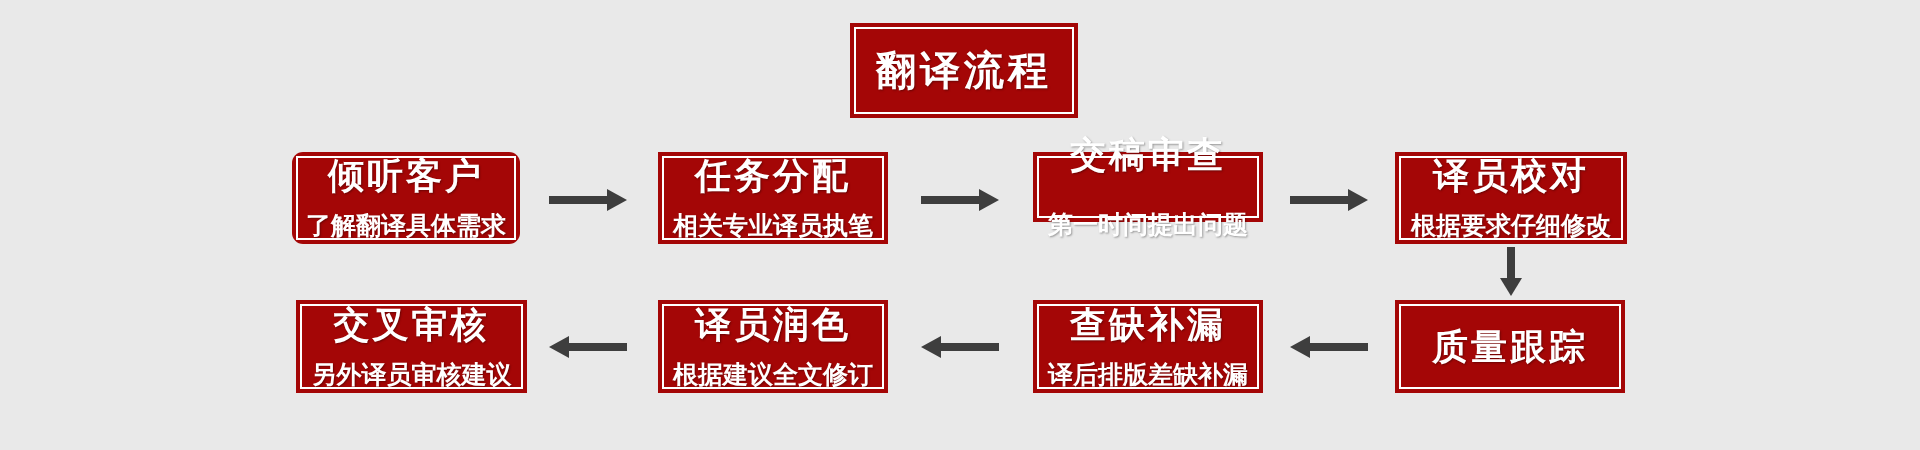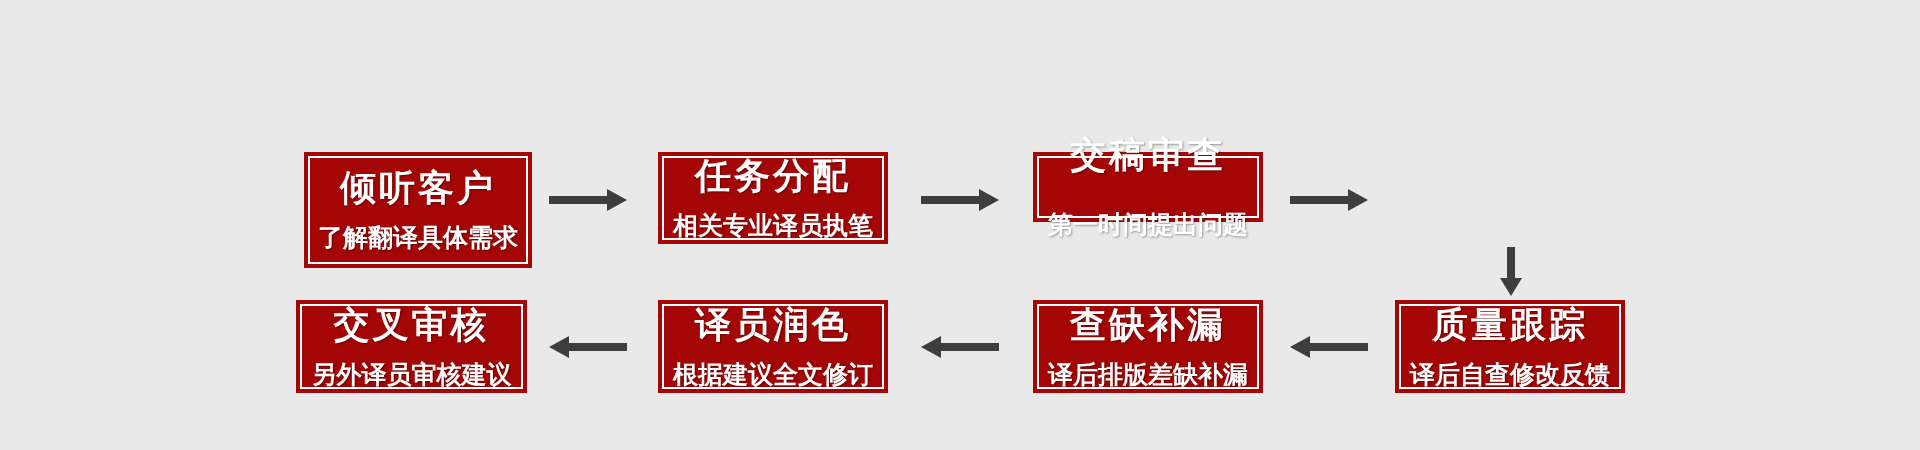--- a/index.html
+++ b/index.html
@@ -98,55 +98,61 @@
     border-top: 18px solid var(--arrow-gray, #3E3E3E);
     border-left: 11px solid transparent;
     border-right: 11px solid transparent;
   }
 </style>
 </head>
 <body>
 
 <div class="canvas">
 
+  <div class="red-box title-box" style="left:850px; top:23px; width:228px; height:95px;">
+    <span class="title-text">翻译流程</span>
+  </div>
 
-  <div class="red-box flow-box" style="left:304px; top:152px; width:228px; height:116px;">
+  <div class="red-box flow-box" style="left:292px; top:152px; width:228px; height:92px;border-radius:11px;">
     <div class="box-title">倾听客户</div>
     <div class="box-subtitle">了解翻译具体需求</div>
   </div>
 
   <div class="red-box flow-box" style="left:658px; top:152px; width:230px; height:92px;">
     <div class="box-title">任务分配</div>
     <div class="box-subtitle">相关专业译员执笔</div>
   </div>
 
   <div class="red-box flow-box" style="left:1033px; top:152px; width:230px; height:70px;gap:20px;">
     <div class="box-title">交稿审查</div>
     <div class="box-subtitle">第一时间提出问题</div>
   </div>
 
+  <div class="red-box flow-box" style="left:1395px; top:152px; width:232px; height:92px;">
+    <div class="box-title">译员校对</div>
+    <div class="box-subtitle">根据要求仔细修改</div>
+  </div>
 
   <div class="red-box flow-box" style="left:296px; top:300px; width:231px; height:93px;text-align:right;">
     <div class="box-title">交叉审核</div>
     <div class="box-subtitle">另外译员审核建议</div>
   </div>
 
   <div class="red-box flow-box" style="left:658px; top:300px; width:230px; height:93px;align-items:center;">
     <div class="box-title">译员润色</div>
     <div class="box-subtitle">根据建议全文修订</div>
   </div>
 
   <div class="red-box flow-box" style="left:1033px; top:300px; width:230px; height:93px;">
     <div class="box-title">查缺补漏</div>
     <div class="box-subtitle">译后排版差缺补漏</div>
   </div>
 
   <div class="red-box flow-box" style="left:1395px; top:300px; width:230px; height:93px;align-items:center;">
     <div class="box-title">质量跟踪</div>
-    <div class="box-subtitle">译后自查修改反馈</div>
   </div>
 
   <div class="arrow-h" style="left:549px; top:189px;">
     <div class="shaft"></div>
     <div class="head-right"></div>
   </div>
   <div class="arrow-h" style="left:921px; top:189px;">
     <div class="shaft"></div>
     <div class="head-right"></div>
   </div>

